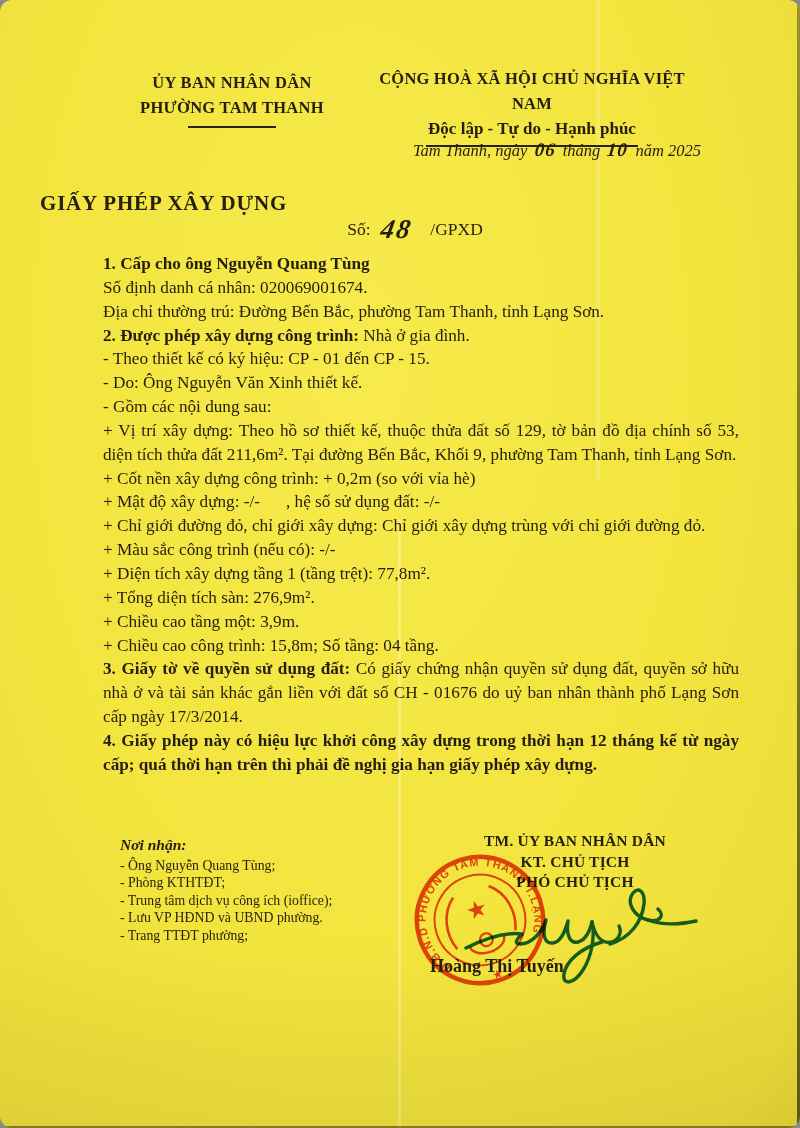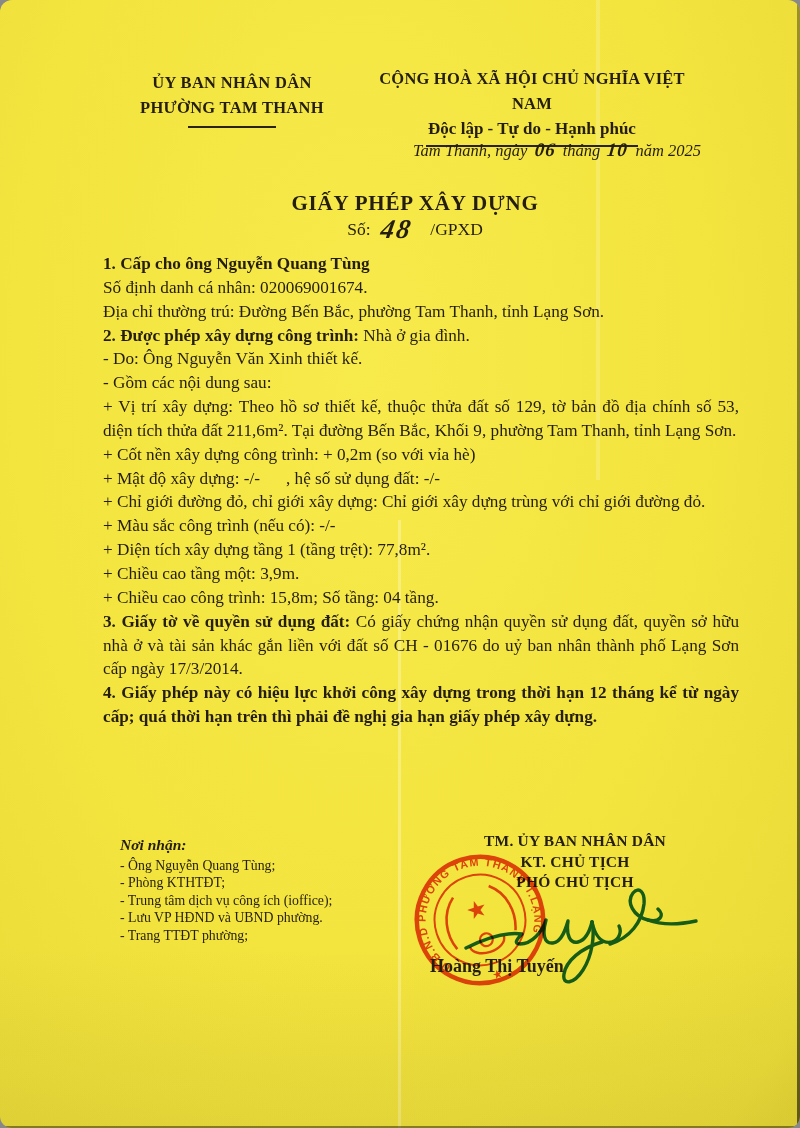--- a/index.html
+++ b/index.html
@@ -24,21 +24,21 @@
   .hdr-right{position:absolute;top:66px;left:362px;width:340px;text-align:center;font-weight:bold;}
   .hdr-right .l1{font-size:16.5px;line-height:25px;letter-spacing:.2px;}
   .hdr-right .l2{font-size:17px;line-height:26px;}
   .hdr-right .rule{width:212px;height:2px;background:#2a2312;margin:3px auto 0;}
 
   .dateline{position:absolute;top:139px;left:392px;width:330px;text-align:center;
     font-style:italic;font-size:16.5px;}
   .hand{font-weight:bold;font-style:italic;display:inline-block;transform:skew(-6deg);}
   .hand-day,.hand-month{font-size:19px;padding:0 3px;letter-spacing:1px;}
 
-  .title{position:absolute;top:191px;left:40px;width:750px;text-align:center;
+  .title{position:absolute;top:191px;left:40px;width:750px;text-align:left;
     font-weight:bold;font-size:21px;letter-spacing:.8px;}
   .numline{position:absolute;top:219px;left:40px;width:750px;text-align:center;font-size:17.5px;}
   .num-hand{font-size:27px;font-weight:bold;font-style:italic;display:inline-block;
     transform:skew(-10deg);padding:0 6px;line-height:20px;vertical-align:-3px;letter-spacing:2px;}
   .num-suffix{margin-left:8px;}
 
   .body{position:absolute;top:252px;left:103px;width:636px;font-size:17.2px;
     line-height:23.85px;text-align:justify;}
   .body p{margin:0;}
   .gap2{margin-left:26px;}
@@ -93,28 +93,30 @@
     <span>Số:</span>
     <span class="num-hand">48</span>
     <span class="num-suffix">/GPXD</span>
   </div>
 
   <div class="body">
     <p class="ln"><b>1. Cấp cho ông Nguyễn Quang Tùng</b><span></span></p>
     <p class="ln"><b></b><span>Số định danh cá nhân: 020069001674.</span></p>
     <p class="ln"><b></b><span>Địa chỉ thường trú: Đường Bến Bắc, phường Tam Thanh, tỉnh Lạng Sơn.</span></p>
     <p class="ln"><b>2. Được phép xây dựng công trình:</b><span> Nhà ở gia đình.</span></p>
+    <p class="ln"><b></b><span>- Theo thiết kế có ký hiệu: CP - 01 đến CP - 15.</span></p>
     <p class="ln"><b></b><span>- Do: Ông Nguyễn Văn Xinh thiết kế.</span></p>
     <p class="ln"><b></b><span>- Gồm các nội dung sau:</span></p>
     <p class="ln"><b></b><span>+ Vị trí xây dựng: Theo hồ sơ thiết kế, thuộc thửa đất số 129, tờ bản đồ địa chính số 53, diện tích thửa đất 211,6m². Tại đường Bến Bắc, Khối 9, phường Tam Thanh, tỉnh Lạng Sơn.</span></p>
     <p class="ln"><b></b><span>+ Cốt nền xây dựng công trình: + 0,2m (so với vỉa hè)</span></p>
     <p class="ln"><span>+ Mật độ xây dựng:  -/-</span><span class="gap2">, hệ số sử dụng đất:  -/-</span></p>
     <p class="ln"><b></b><span>+ Chỉ giới đường đỏ, chỉ giới xây dựng: Chỉ giới xây dựng trùng với chỉ giới đường đỏ.</span></p>
     <p class="ln"><b></b><span>+ Màu sắc công trình (nếu có): -/-</span></p>
     <p class="ln"><b></b><span>+ Diện tích xây dựng tầng 1 (tầng trệt): 77,8m².</span></p>
+    <p class="ln"><b></b><span>+ Tổng diện tích sàn: 276,9m².</span></p>
     <p class="ln"><b></b><span>+ Chiều cao tầng một: 3,9m.</span></p>
     <p class="ln"><b></b><span>+ Chiều cao công trình: 15,8m;  Số tầng: 04 tầng.</span></p>
     <p class="ln"><b>3. Giấy tờ về quyền sử dụng đất:</b><span> Có giấy chứng nhận quyền sử dụng đất, quyền sở hữu nhà ở và tài sản khác gắn liền với đất số CH - 01676 do uỷ ban nhân thành phố Lạng Sơn cấp ngày 17/3/2014.</span></p>
     <p class="ln"><b>4. Giấy phép này có hiệu lực khởi công xây dựng trong thời hạn 12 tháng kể từ ngày cấp; quá thời hạn trên thì phải đề nghị  gia hạn giấy phép xây dựng.</b><span></span></p>
   </div>
 
   <div class="recips">
     <div class="recip-label">Nơi nhận:</div>
     <div class="recip-item">- Ông Nguyễn Quang Tùng;</div>
     <div class="recip-item">- Phòng KTHTĐT;</div>

